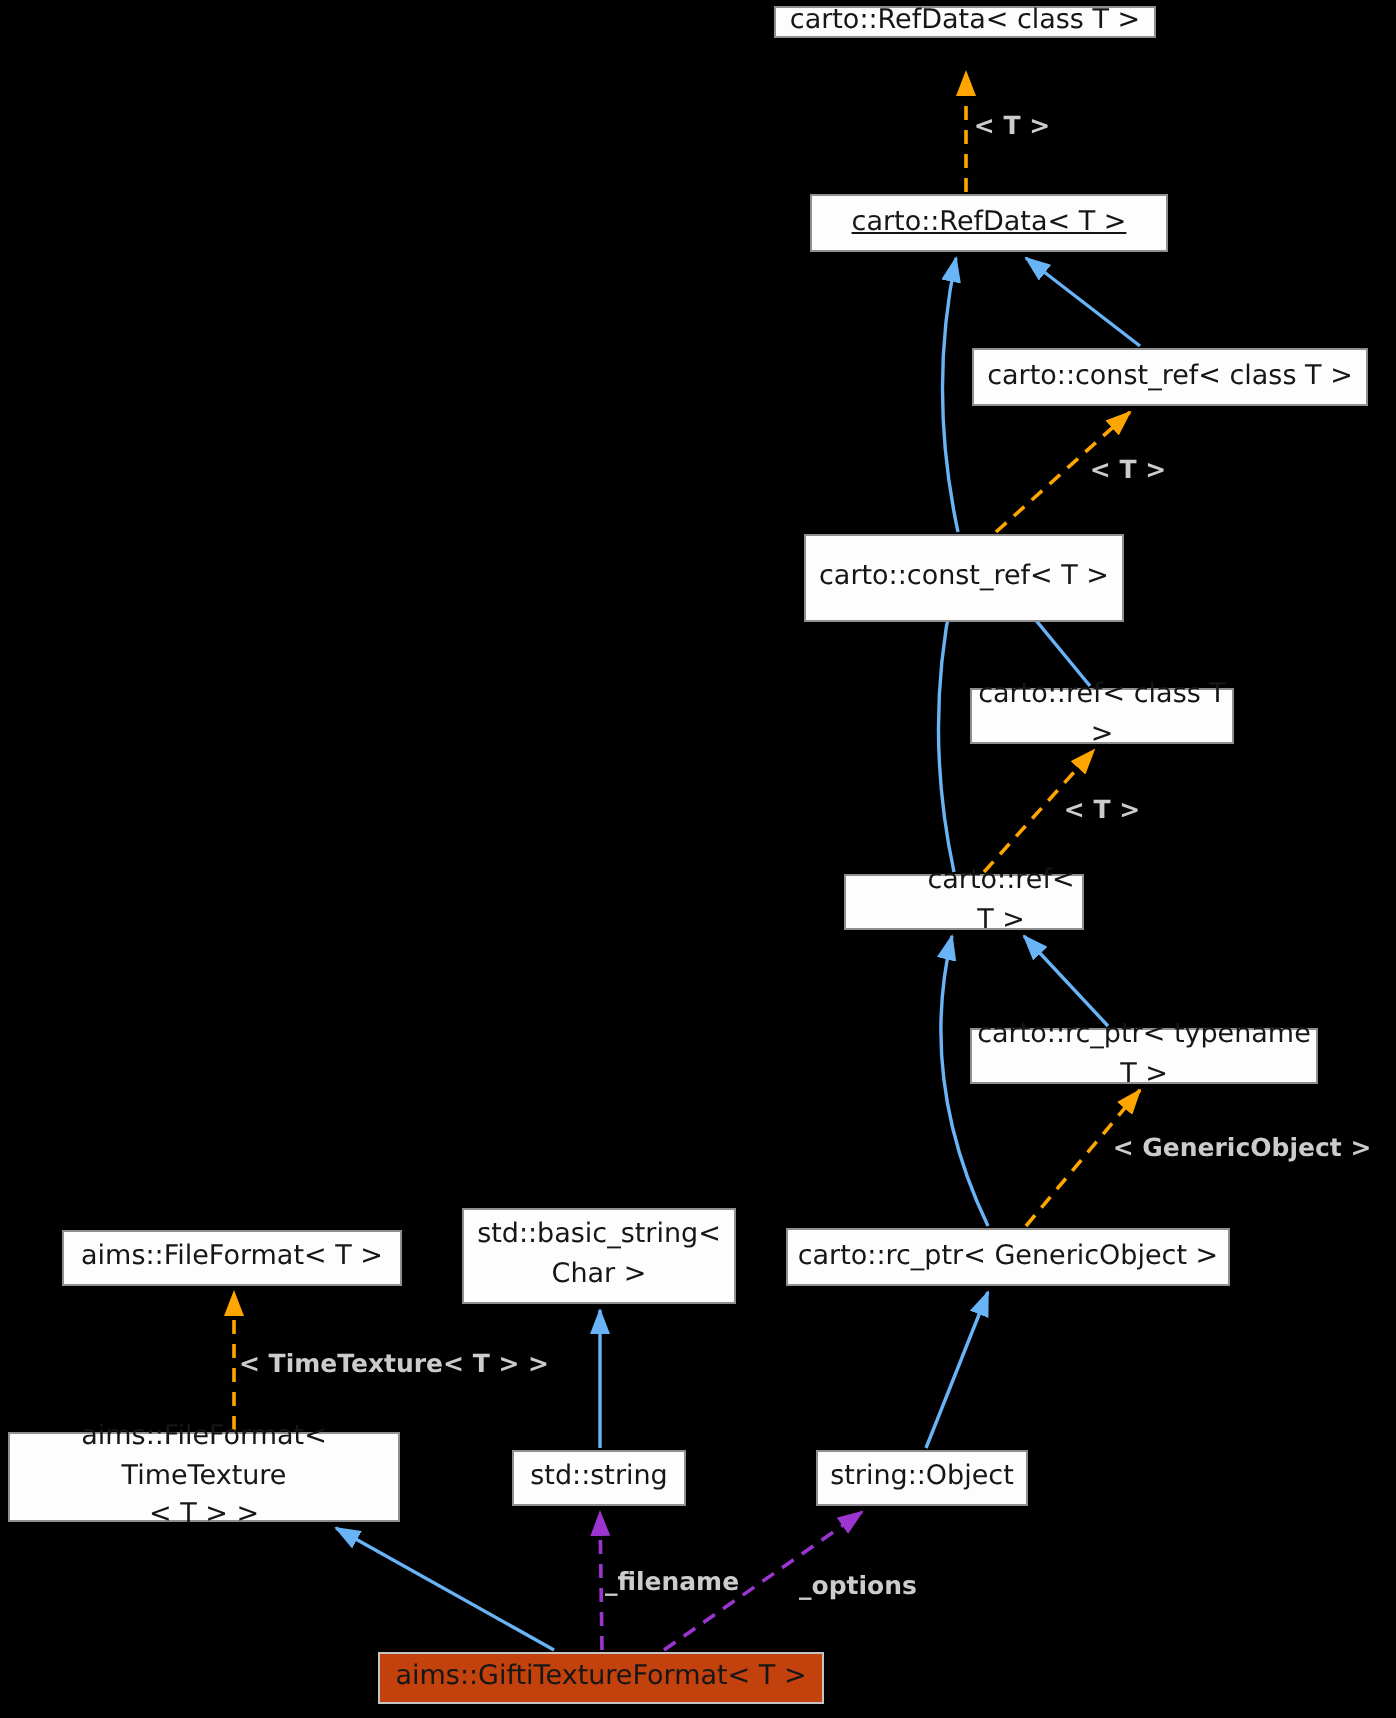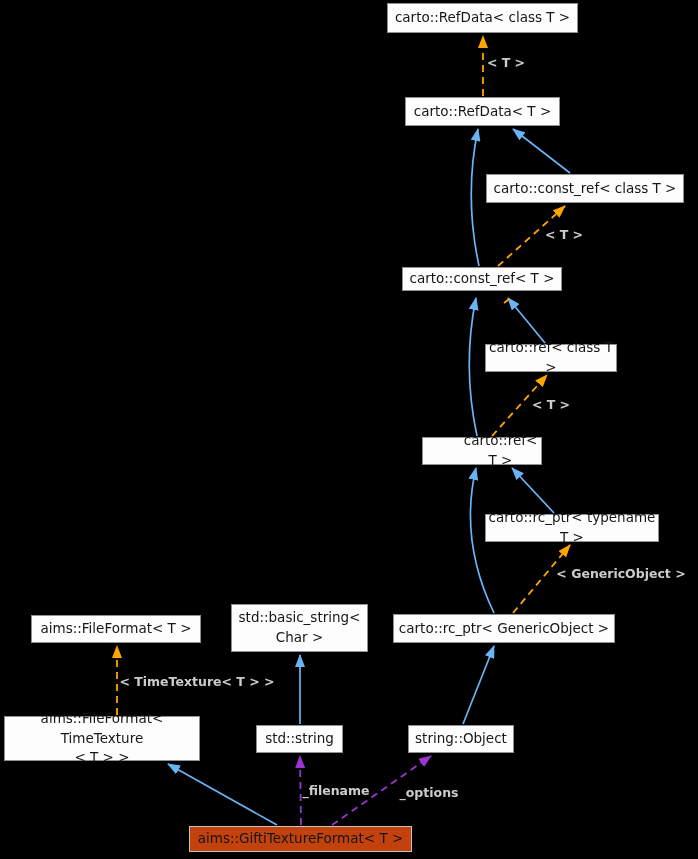--- a/index.html
+++ b/index.html
@@ -55,24 +55,24 @@
     <path d="M498,266 L565,206" stroke="#ffa500" stroke-width="1.8" fill="none" stroke-dasharray="7 5" marker-end="url(#arrow-orange)"></path>
     <path d="M504,303 L512,297" stroke="#ffa500" stroke-width="1.8" fill="none" stroke-dasharray="7 5"></path>
     <path d="M492,436 L547,375" stroke="#ffa500" stroke-width="1.8" fill="none" stroke-dasharray="7 5" marker-end="url(#arrow-orange)"></path>
     <path d="M513,613 L570,545" stroke="#ffa500" stroke-width="1.8" fill="none" stroke-dasharray="7 5" marker-end="url(#arrow-orange)"></path>
     <path d="M117,715 L117,646" stroke="#ffa500" stroke-width="1.8" fill="none" stroke-dasharray="7 5" marker-end="url(#arrow-orange)"></path>
 
     <path d="M301,825 L300,756" stroke="#9c35d0" stroke-width="1.8" fill="none" stroke-dasharray="7 5" marker-end="url(#arrow-purple)"></path>
     <path d="M332,825 L431,756" stroke="#9c35d0" stroke-width="1.8" fill="none" stroke-dasharray="7 5" marker-end="url(#arrow-purple)"></path>
   </svg>
 
-  <div class="node" style="left:387px; top:3px;   width:191px; height:30px;">carto::RefData&lt; class T &gt;</div>
-  <div class="node" style="left:405px; top:97px;  width:155px; height:29px;">carto::RefData&lt; T &gt;</div>
+  <div class="node" style="left:387px; top:3px;   width:191px; height:16px;">carto::RefData&lt; class T &gt;</div>
+  <div class="node" style="left:405px; top:97px;  width:179px; height:29px;text-decoration:underline;">carto::RefData&lt; T &gt;</div>
   <div class="node" style="left:486px; top:174px; width:198px; height:29px;">carto::const_ref&lt; class T &gt;</div>
-  <div class="node" style="left:402px; top:267px; width:160px; height:24px;">carto::const_ref&lt; T &gt;</div>
+  <div class="node" style="left:402px; top:267px; width:160px; height:44px;">carto::const_ref&lt; T &gt;</div>
   <div class="node" style="left:485px; top:344px; width:132px; height:28px;">carto::ref&lt; class T &gt;</div>
   <div class="node" style="left:422px; top:437px; width:120px; height:28px;padding-left:37px;">carto::ref&lt; T &gt;</div>
   <div class="node" style="left:485px; top:514px; width:174px; height:28px;">carto::rc_ptr&lt; typename T &gt;</div>
   <div class="node" style="left:393px; top:614px; width:222px; height:29px;">carto::rc_ptr&lt; GenericObject &gt;</div>
   <div class="node" style="left:31px;  top:615px; width:170px; height:28px;">aims::FileFormat&lt; T &gt;</div>
   <div class="node" style="left:231px; top:604px; width:137px; height:48px;">std::basic_string&lt;
 Char &gt;</div>
   <div class="node" style="left:4px;   top:716px; width:196px; height:45px;">aims::FileFormat&lt; TimeTexture
 &lt; T &gt; &gt;</div>
   <div class="node" style="left:256px; top:725px; width:87px;  height:28px;">std::string</div>

